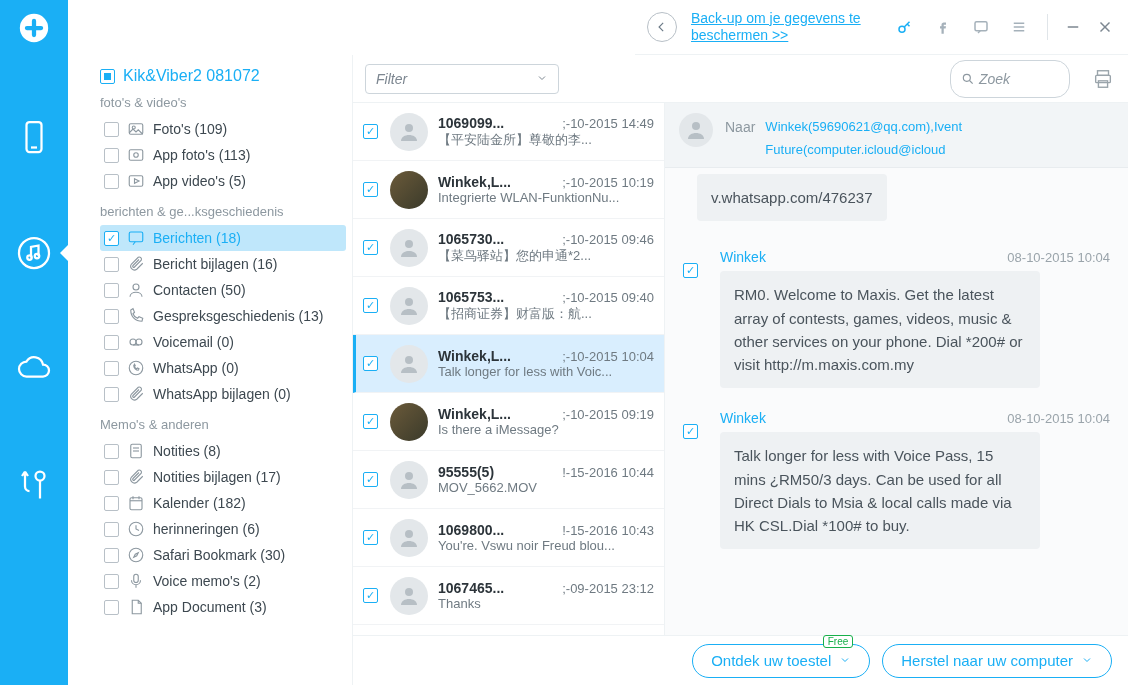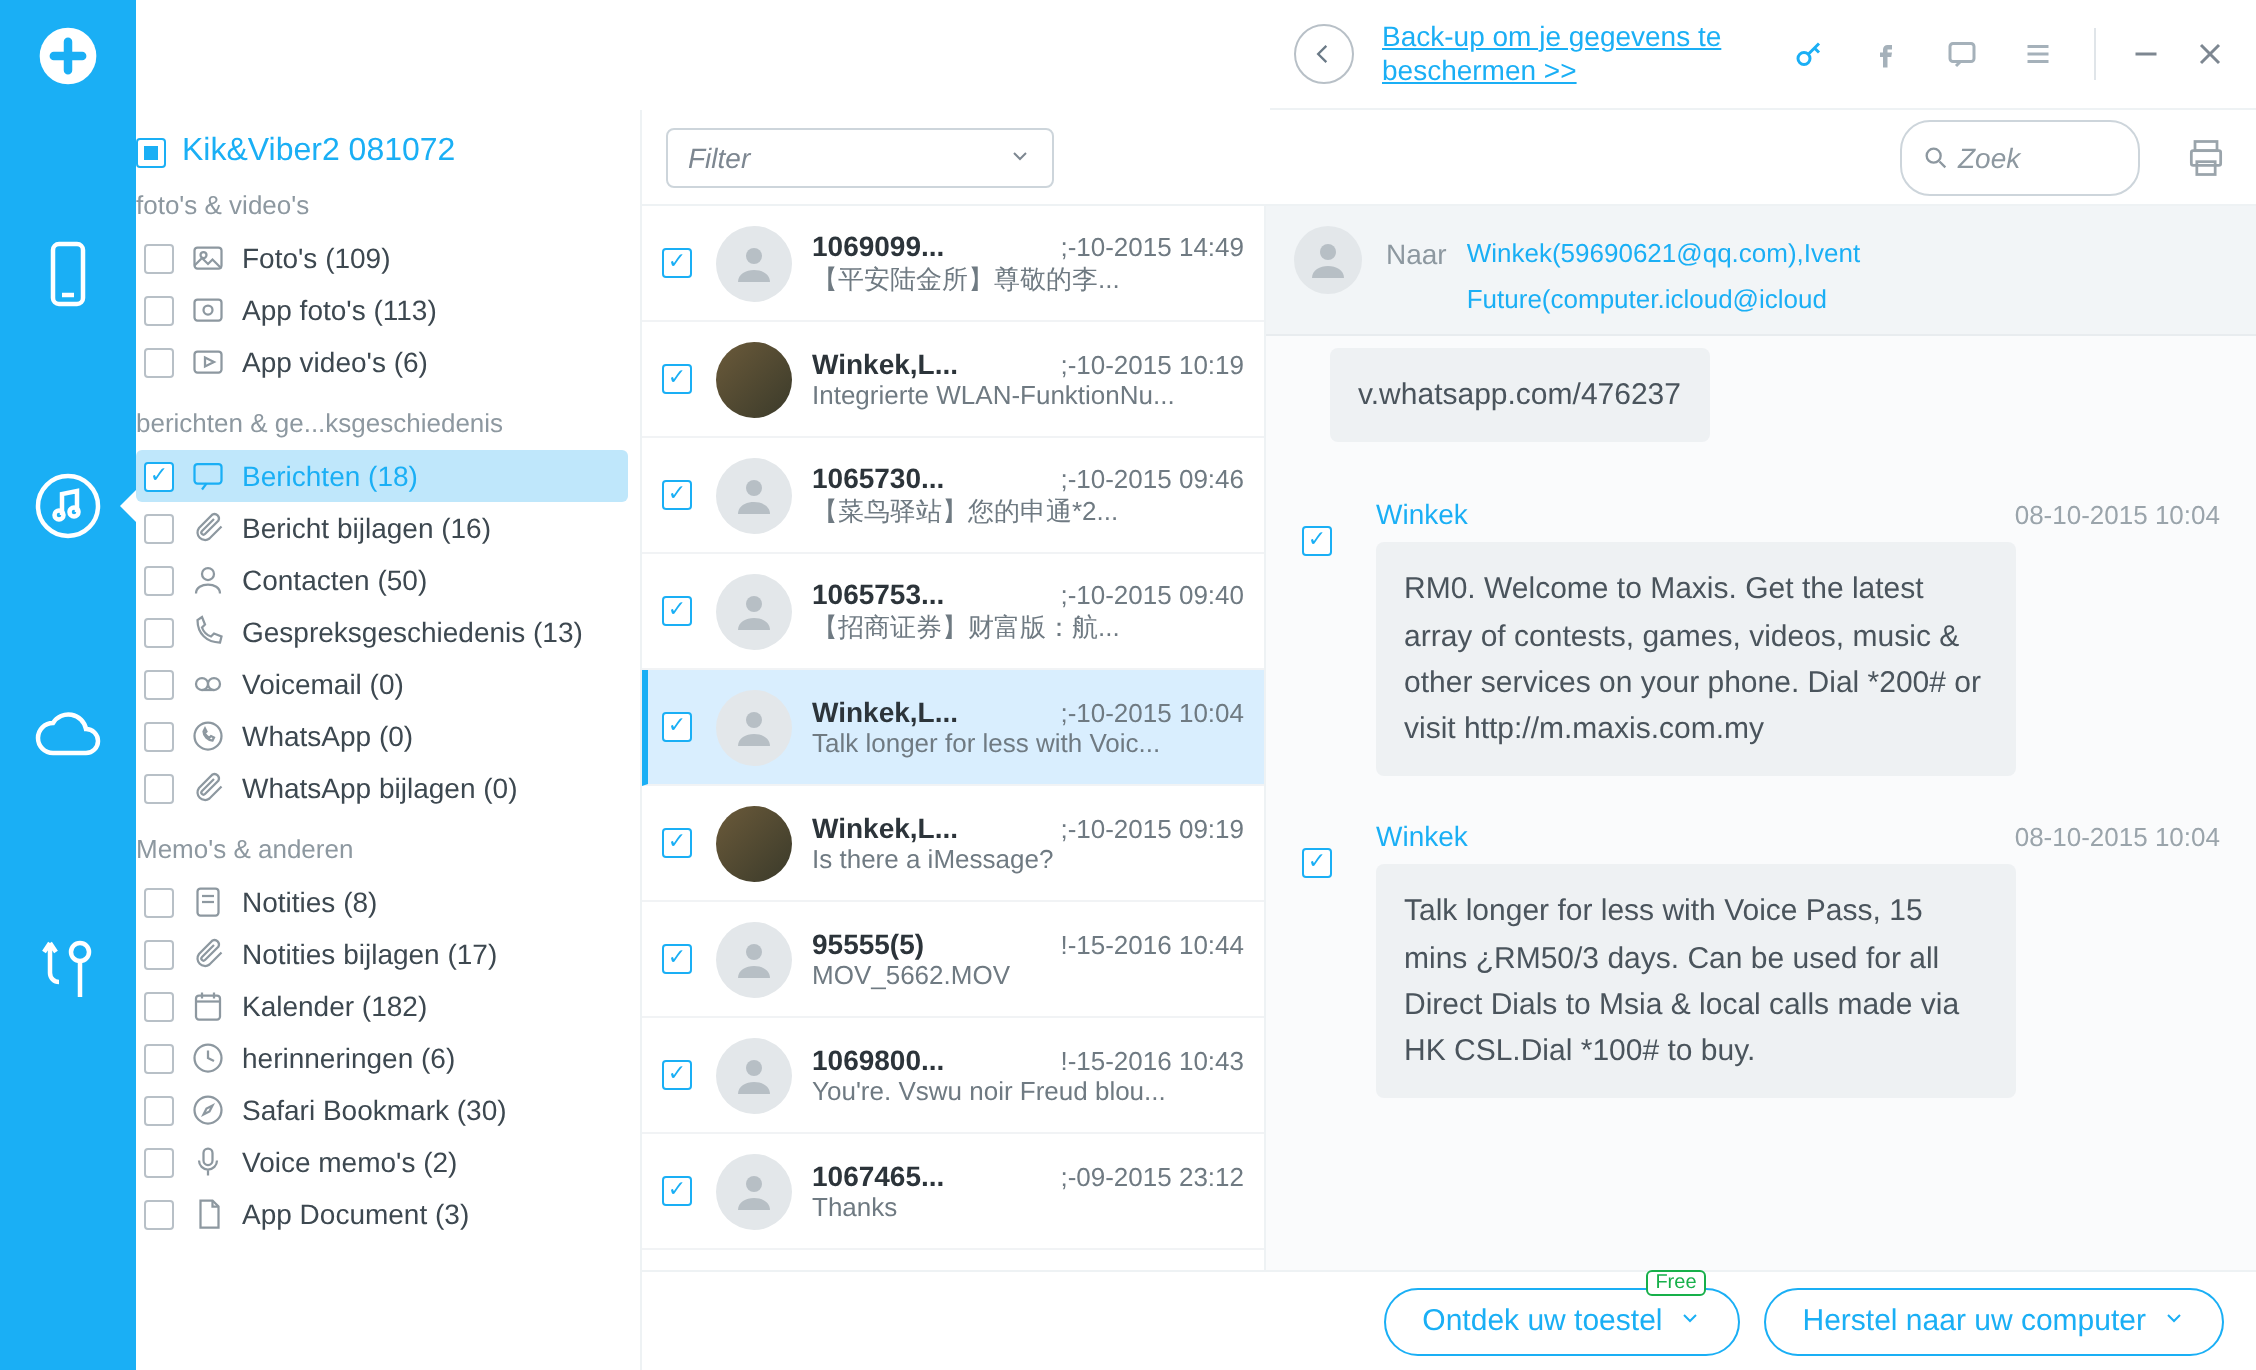--- a/index.html
+++ b/index.html
@@ -24,21 +24,21 @@
 .topbar-right { margin-left:auto; display:flex; align-items:center; gap:10px; }
 .ticon { width:28px; height:28px; display:flex; align-items:center; justify-content:center; color:#a5b1ba; }
 .ticon svg { width:18px; height:18px; }
 .ticon.key { color:#1aaff5; }
 .ticon.close2, .ticon.minim { width:22px; }
 .tdiv { width:1px; height:26px; background:#e0e5e9; margin:0 4px; }
 
 .body-row { flex:1; display:flex; min-height:0; }
 
 
-.tree { width:252px; padding:12px 6px 8px 0; overflow:auto; }
+.tree { width:252px; padding:12px 6px 8px 0; overflow:auto;margin-left:32px; }
 .tree-title { display:flex; align-items:center; color:#1aaff5; font-size:16px; font-weight:500; margin-bottom:8px; }
 .tree-title .cbx { border-color:#1aaff5; }
 .section-label { color:#8d98a0; font-size:13px; margin:10px 0 6px 0; }
 .ellips { white-space:nowrap; overflow:hidden; text-overflow:ellipsis; }
 .cbx { width:15px; height:15px; border:1px solid #b8c0c7; border-radius:2px; display:inline-flex; align-items:center; justify-content:center; flex-shrink:0; margin-right:8px; background:#fff; }
 .cbx.on { border-color:#1aaff5; }
 .cbx.on::after { content:"✓"; color:#1aaff5; font-size:11px; line-height:1; }
 .cbx.ind::after { content:""; width:7px; height:7px; background:#1aaff5; }
 .tree-item { display:flex; align-items:center; height:26px; font-size:14px; color:#3d4850; border-radius:3px; padding:0 4px; }
 .tree-item .iconbox { width:18px; height:18px; margin-right:8px; flex-shrink:0; display:flex; align-items:center; justify-content:center; }
@@ -219,21 +219,21 @@
               <span>App foto's (113)</span>
             </div>
             <div class="tree-item">
               <span class="cbx"></span>
               <span class="iconbox">
                 <svg viewBox="0 0 24 24">
                   <rect x="3" y="5" width="18" height="14" rx="2"></rect>
                   <path d="M10 9l6 3-6 3z"></path>
                 </svg>
               </span>
-              <span>App video's (6)</span>
+              <span>App video's (5)</span>
             </div>
           </div>
 
         <div class="section-label ellips">berichten &amp; ge...ksgeschiedenis</div>
         <div id="sec-msg">
             <div class="tree-item selected">
               <span class="cbx on"></span>
               <span class="iconbox">
                 <svg viewBox="0 0 24 24">
                   <rect x="3" y="4" width="18" height="13" rx="2"></rect>

